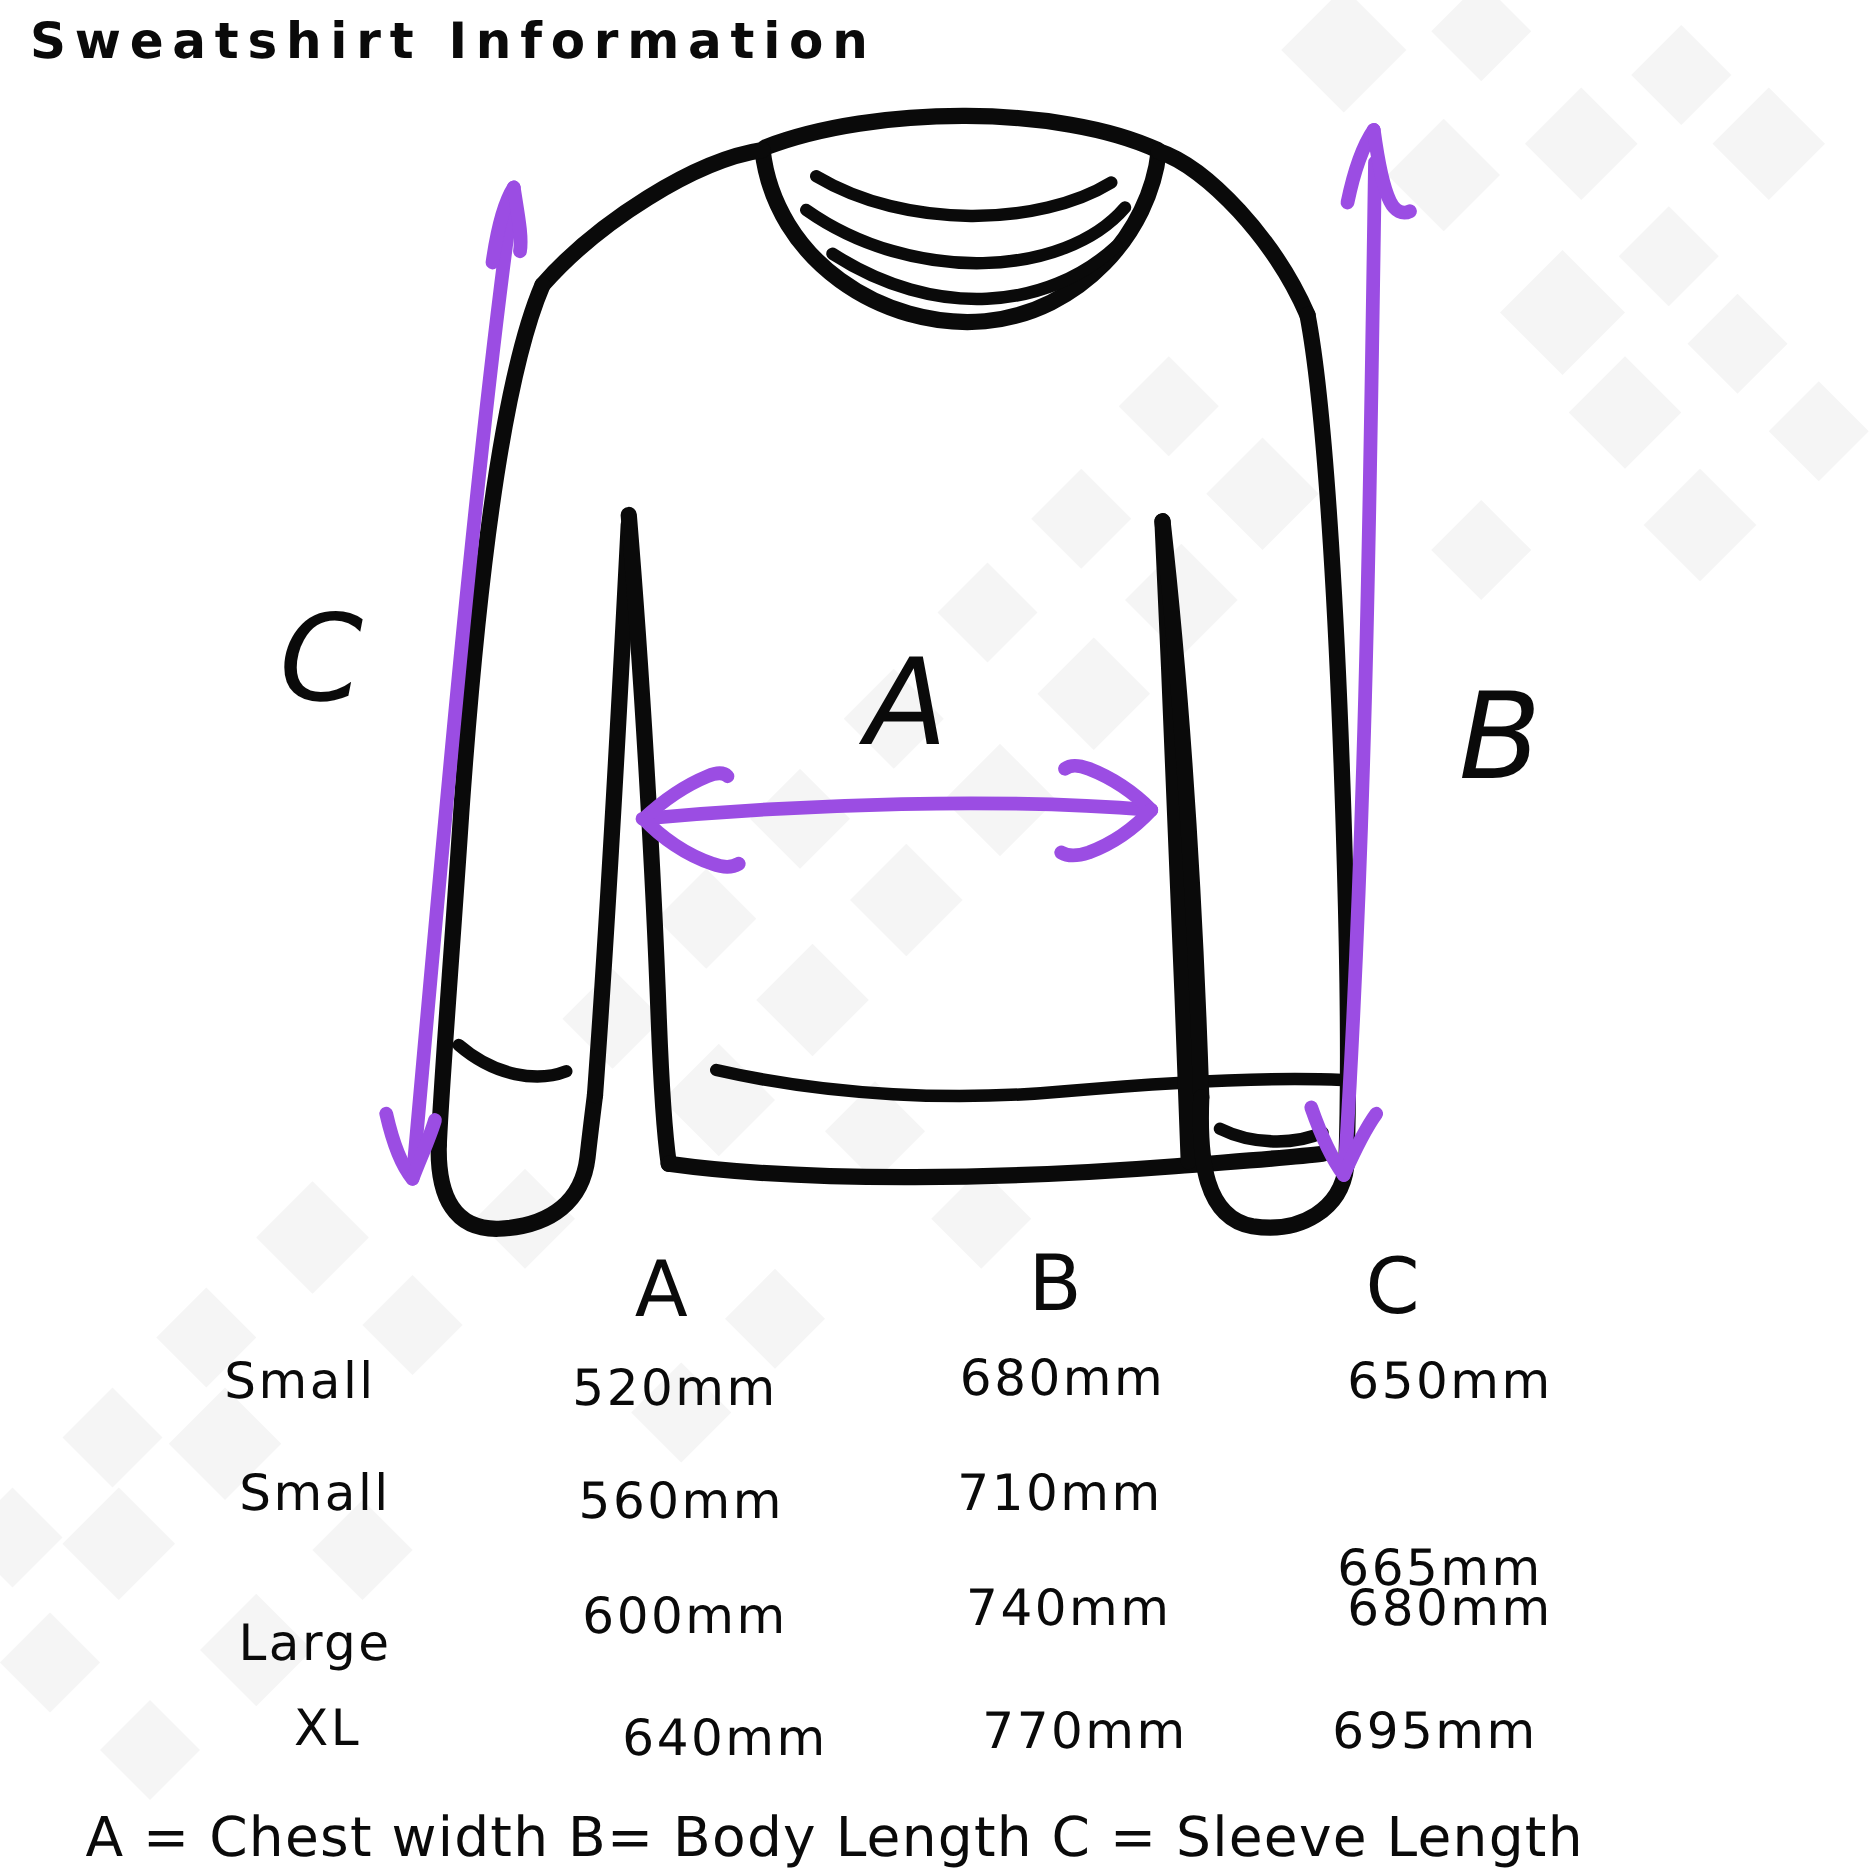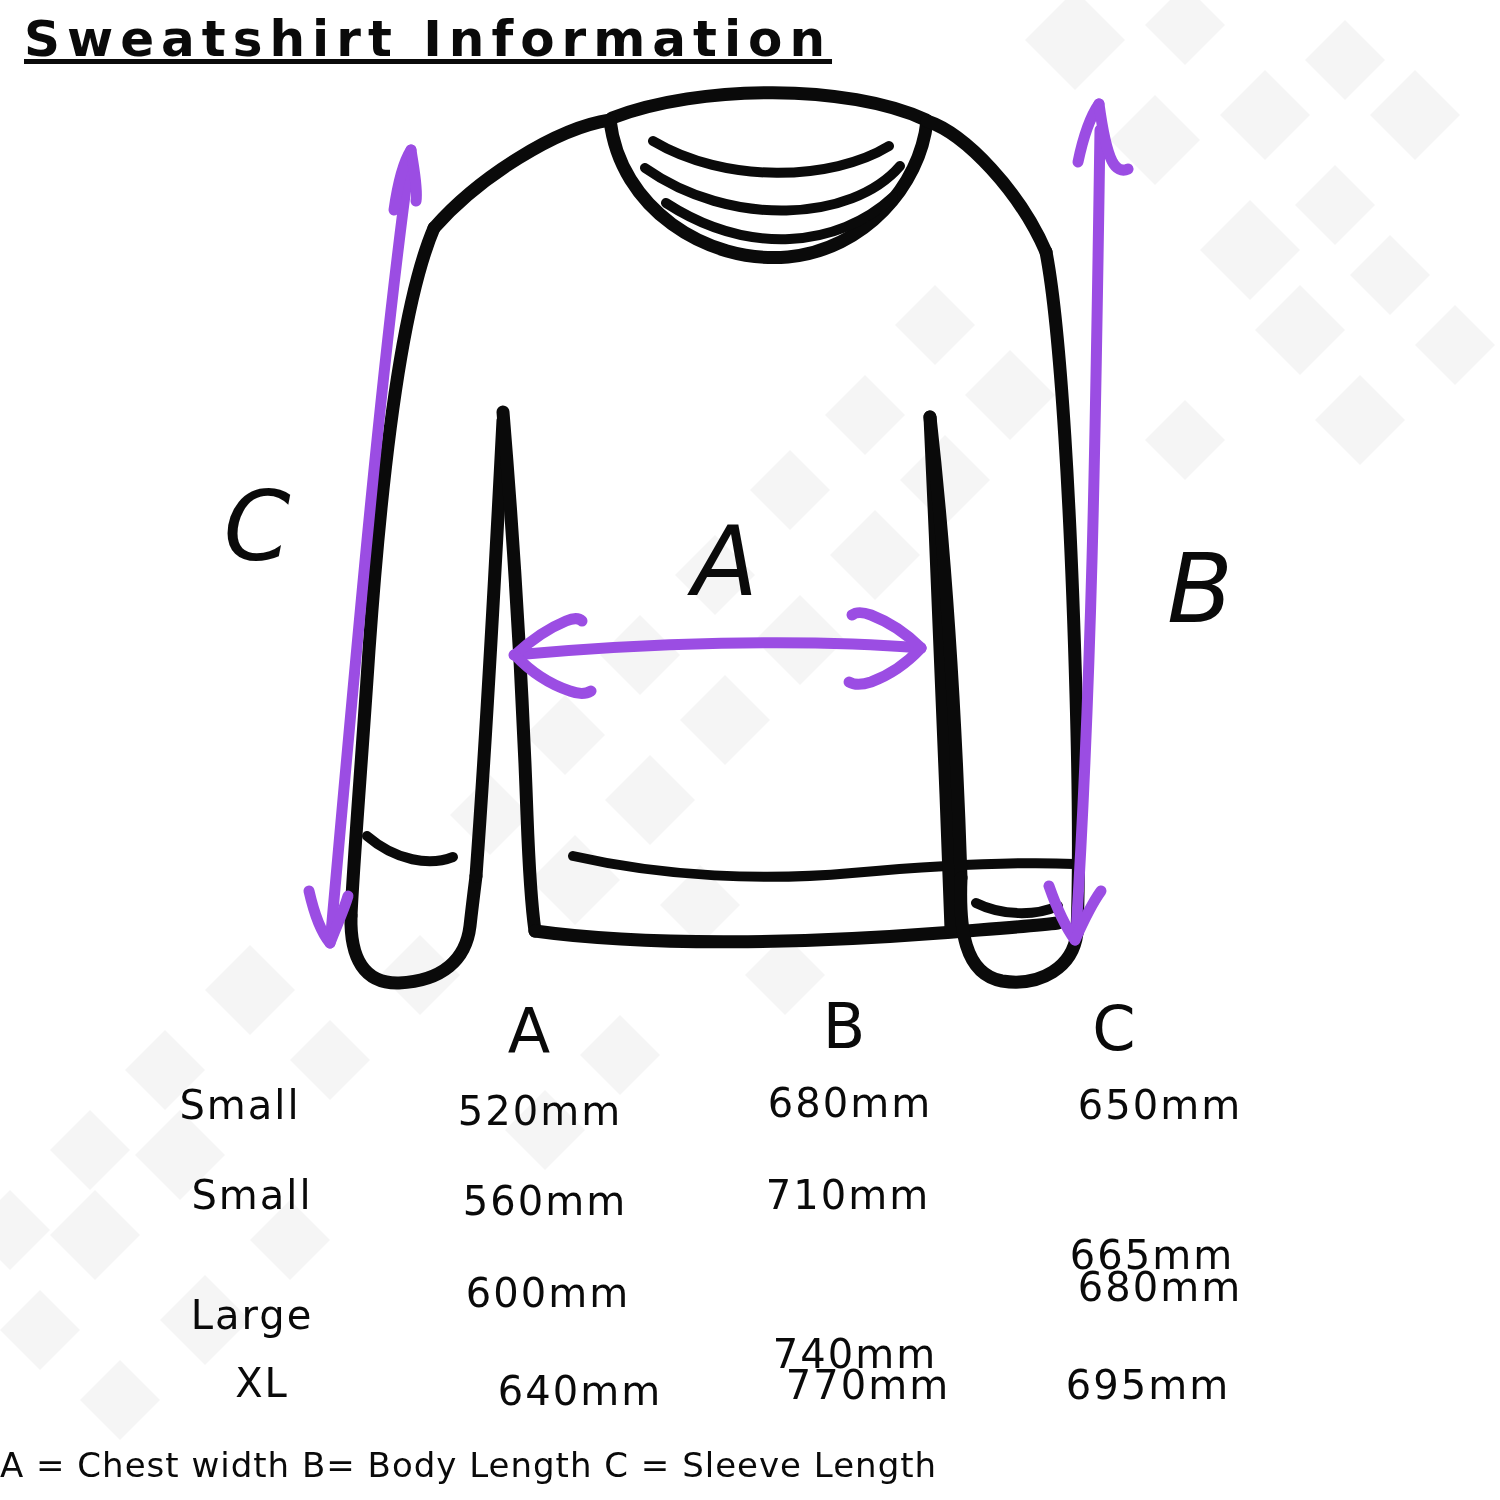--- a/index.html
+++ b/index.html
@@ -2,41 +2,40 @@
 <html><head>
 <meta charset="utf-8">
 <style>
   html,body{margin:0;padding:0;}
   body{
     width:1500px;height:1500px;position:relative;background:#ffffff;
     font-family:"DejaVu Sans", sans-serif;color:#0a0a0a;overflow:hidden;
   }
   .title{
     position:absolute;left:24px;top:10px;
-    font-size:50px;font-weight:bold;letter-spacing:7px;
+    font-size:40px;font-weight:bold;letter-spacing:7px;
     white-space:nowrap;
-    text-decoration:underline;
   }
   svg.drawing{position:absolute;left:0;top:0;}
   .wm{fill:#f5f5f5;}
   .garment{fill:none;stroke:#0a0a0a;stroke-width:13;stroke-linecap:round;stroke-linejoin:round;}
   .garment.thin{stroke-width:10;}
   .arrow{fill:none;stroke:#9B4DE3;stroke-width:11;stroke-linecap:round;stroke-linejoin:round;}
   .diagram-letter{
     font-family:"DejaVu Sans", sans-serif;font-style:italic;font-size:96px;
     fill:#0a0a0a;text-anchor:middle;
   }
   .cell{
     position:absolute;transform:translateX(-50%);
     font-size:40px;white-space:nowrap;letter-spacing:2px;
   }
   .hdr{font-size:62px;}
   .legend{
-    position:absolute;left:0;top:1445px;width:1267px;text-align:left;
-    font-size:34px;letter-spacing:1px;white-space:nowrap;
+    position:absolute;left:0;top:1445px;width:1267px;text-align:right;
+    font-size:44px;letter-spacing:1px;white-space:nowrap;
   }
 </style>
 </head>
 <body>
 
 <div class="title">Sweatshirt Information</div>
 
 <svg class="drawing" width="1500" height="1500" viewBox="0 0 1500 1500">
 
   <g>
@@ -153,21 +152,21 @@
   <div class="cell" style="left:850px;top:1080px">680mm</div>
   <div class="cell" style="left:1160px;top:1082px">650mm</div>
 
   <div class="cell" style="left:252px;top:1172px">Small</div>
   <div class="cell" style="left:545px;top:1178px">560mm</div>
   <div class="cell" style="left:848px;top:1172px">710mm</div>
   <div class="cell" style="left:1152px;top:1232px">665mm</div>
 
   <div class="cell" style="left:252px;top:1292px">Large</div>
   <div class="cell" style="left:548px;top:1270px">600mm</div>
-  <div class="cell" style="left:855px;top:1331px">740mm</div>
+  <div class="cell" style="left:855px;top:1264px">740mm</div>
   <div class="cell" style="left:1160px;top:1264px">680mm</div>
 
   <div class="cell" style="left:262px;top:1360px">XL</div>
   <div class="cell" style="left:580px;top:1368px">640mm</div>
   <div class="cell" style="left:868px;top:1362px">770mm</div>
   <div class="cell" style="left:1148px;top:1362px">695mm</div>
 </div>
 
 <div class="legend">A = Chest width B= Body Length C = Sleeve Length</div>
 

